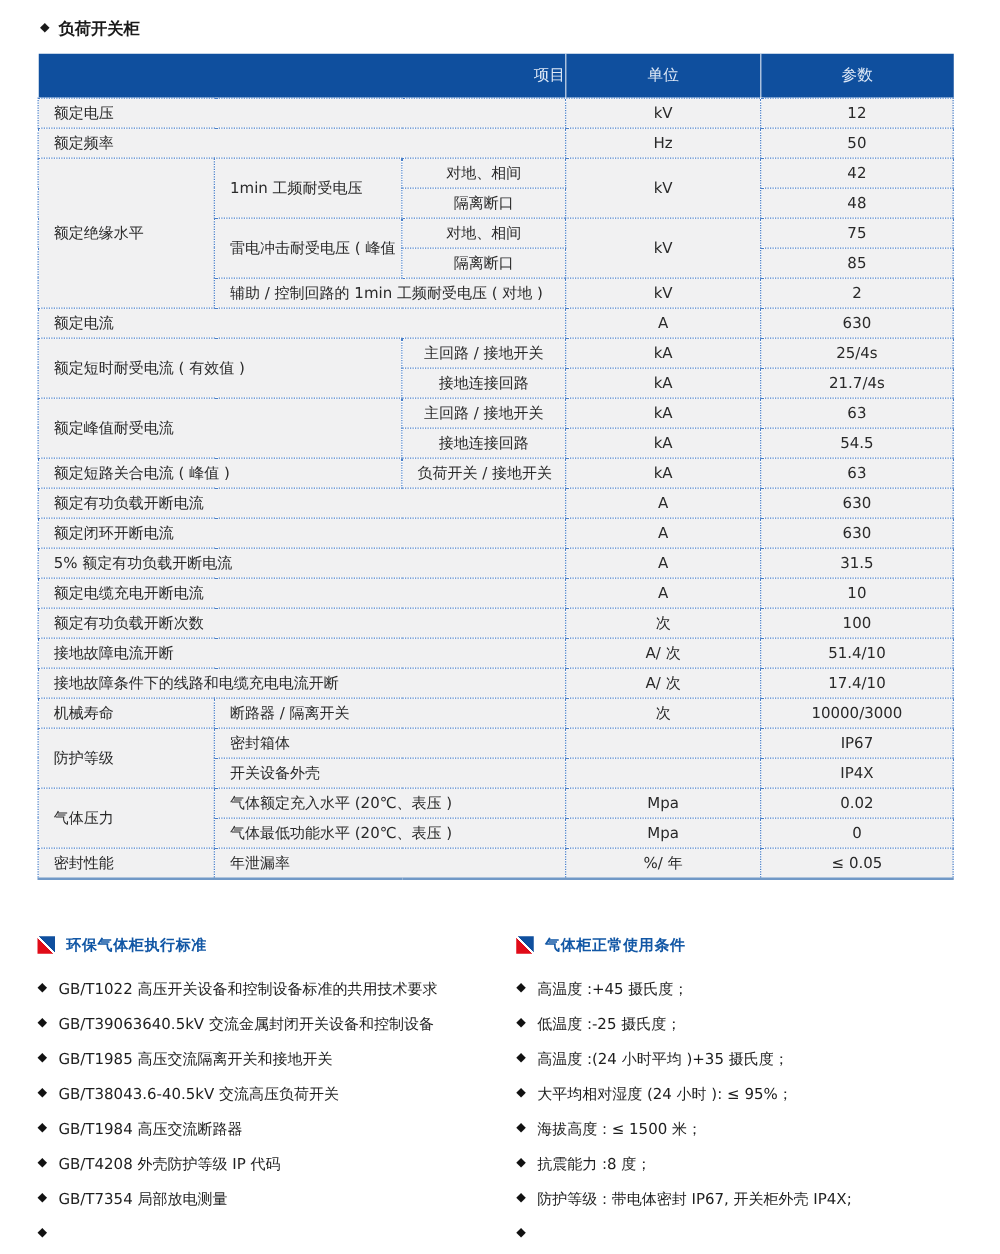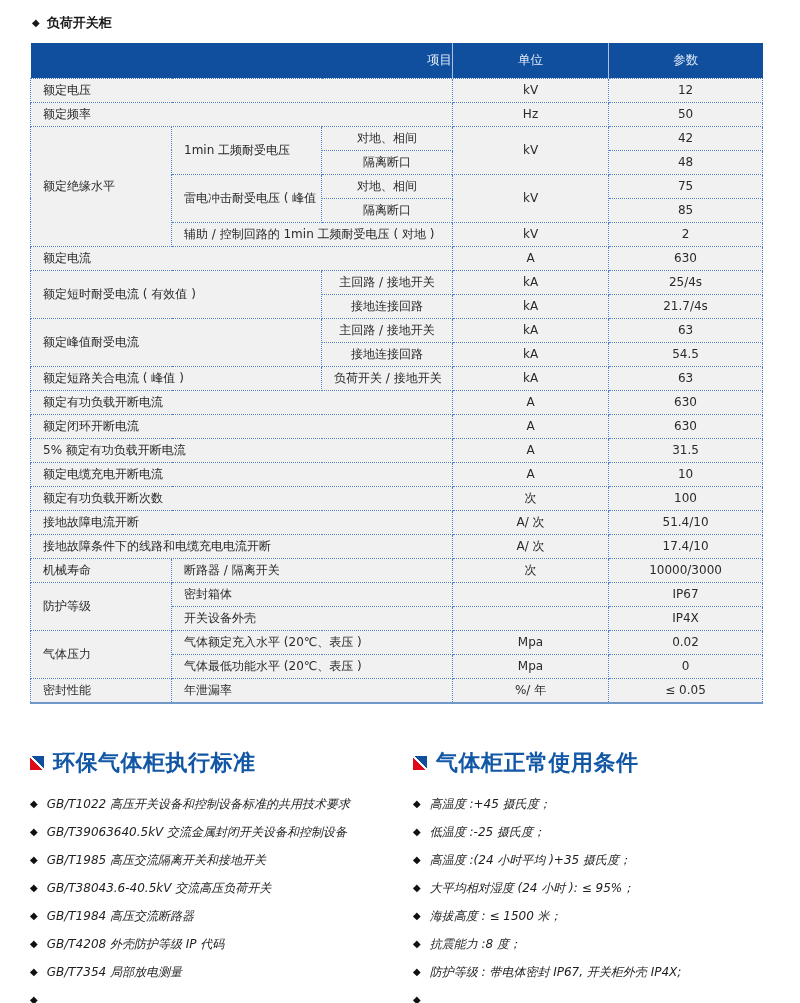--- a/index.html
+++ b/index.html
@@ -64,21 +64,21 @@
   
   .bottom{
     display:flex;
     gap:26px;
     margin-top:44px;
   }
   .bcol{width:359px;}
   .bcol h2{
     display:flex;align-items:center;gap:9px;
     color:var(--accent-blue);
-    font-size:22px;
+    font-size:12px;
     font-weight:bold;
     margin:0 0 17px 0;
     letter-spacing:.5px;
   }
   .flag{
     width:14px;height:14px;display:inline-block;flex:0 0 14px;
     background:linear-gradient(to bottom left,
       var(--header-bg) 45%, #ffffff 45%, #ffffff 55%, var(--accent-red) 55%);
   }
   .blist{list-style:none;}
@@ -86,21 +86,21 @@
     display:flex;
     font-size:12px;
     line-height:1.5;
     margin-bottom:10px;
     color:#1e1e1e;
   }
   .blist .dia{
     font-size:10px;line-height:18px;
     margin-right:9px;flex:0 0 auto;color:#111;
   }
-  .blist .txt{display:block;font-style:italic;}
+  .blist .txt{display:block;}
 </style>
 </head>
 <body>
 
 <div class="page">
 
   <div class="page-label">
     <span class="dia">◆</span>
     <span>负荷开关柜</span>
   </div>

